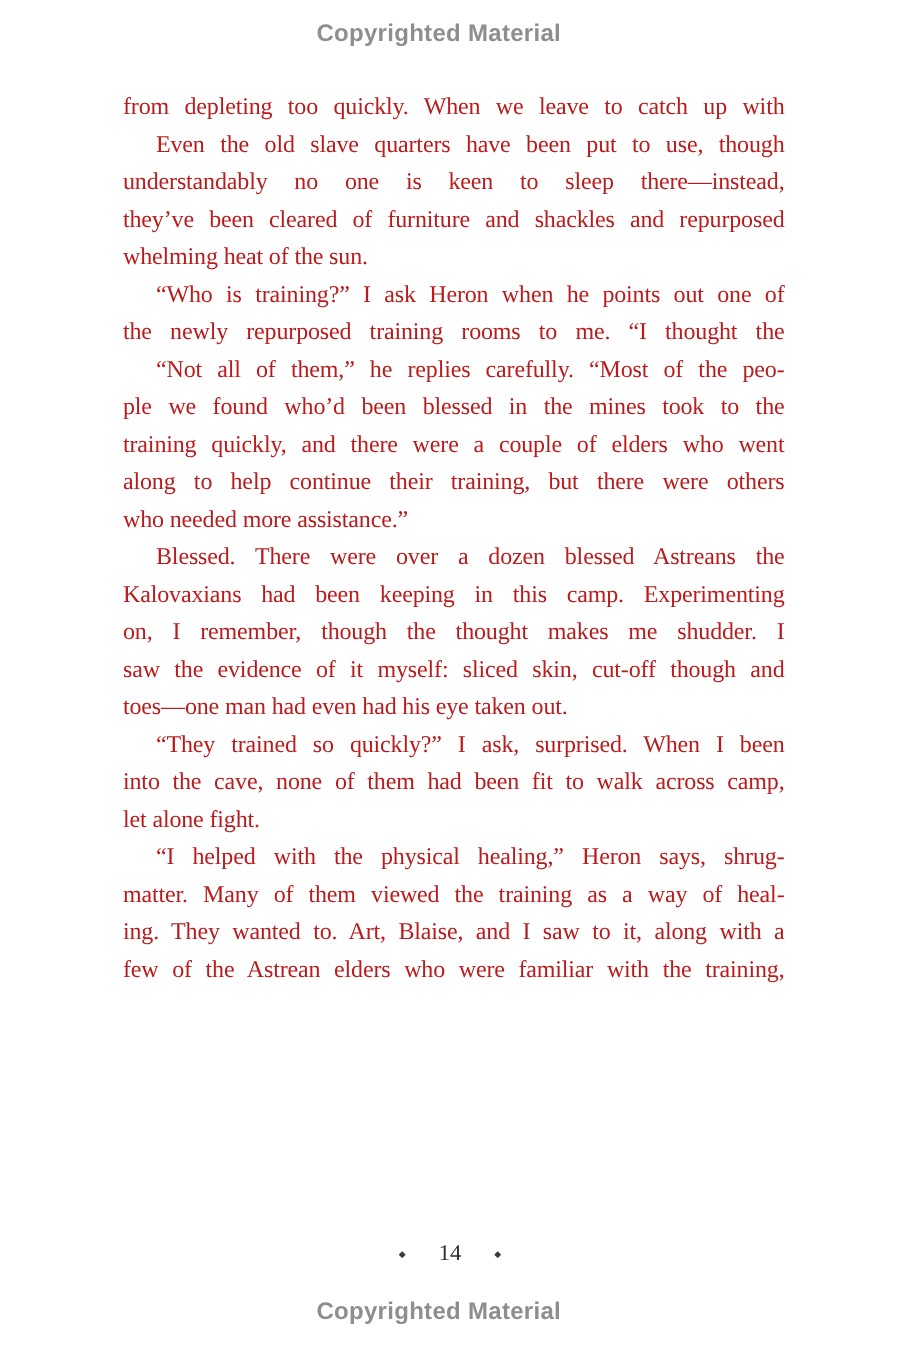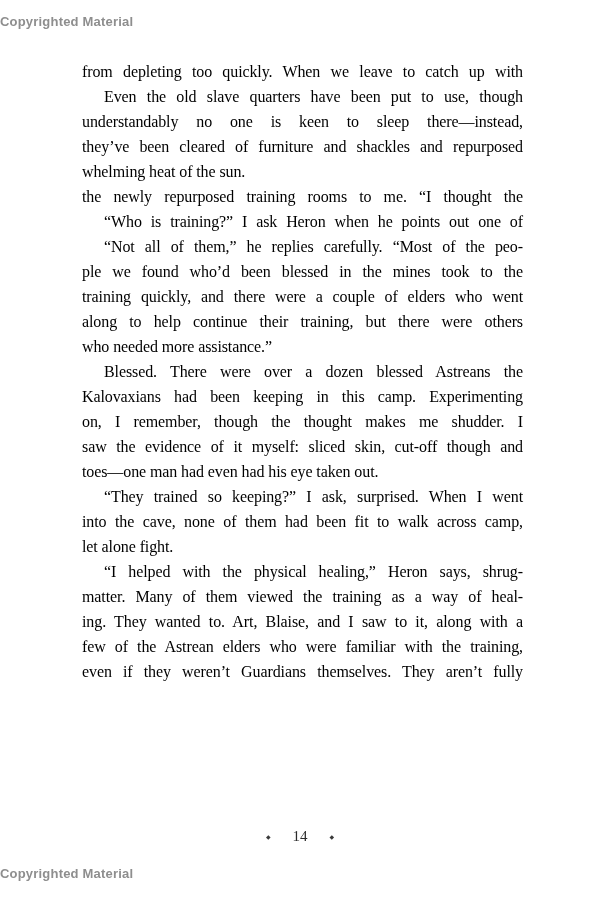--- a/index.html
+++ b/index.html
@@ -6,35 +6,36 @@
   body {
     width: 600px; height: 899px;
     background: #ffffff;
     position: relative;
     overflow: hidden;
     font-family: "Liberation Serif", "DejaVu Serif", serif;
   }
   .copyright {
     position: absolute;
     left: 0; width: 585px;
+    text-align: center;
     font-family: "Liberation Sans", "DejaVu Sans", sans-serif;
     font-weight: bold;
-    font-size: 13px;
+    font-size: 16px;
     color: #8e8e8e;
     letter-spacing: 0.2px;
   }
   .copyright.top { top: 14px; }
   .copyright.bottom { top: 866px; }
   .page-text {
     position: absolute;
     top: 59px; left: 82px;
     width: 441px;
     font-size: 16px;
     line-height: 25px;
-    color: #000000;
+    color: #b91c1c;
     letter-spacing: -0.1px;
   }
   .ln {
     text-align: justify;
     text-align-last: justify;
     height: 25px;
     white-space: normal;
   }
   .ln.end { text-align-last: left; }
   .ln.ind { text-indent: 22px; }
@@ -61,40 +62,39 @@
 <body>
 
 <div class="copyright top">Copyrighted Material</div>
 
 <div class="page-text">
   <div class="ln">from depleting too quickly. When we leave to catch up with</div>
   <div class="ln ind">Even the old slave quarters have been put to use, though</div>
   <div class="ln">understandably no one is keen to sleep there—instead,</div>
   <div class="ln">they’ve been cleared of furniture and shackles and repurposed</div>
   <div class="ln end">whelming heat of the sun.</div>
+  <div class="ln ind">“Who is training?” I ask Heron when he points out one of</div>
   <div class="ln">the newly repurposed training rooms to me. “I thought the</div>
-  <div class="ln ind">“Who is training?” I ask Heron when he points out one of</div>
   <div class="ln ind">“Not all of them,” he replies carefully. “Most of the peo-</div>
   <div class="ln">ple we found who’d been blessed in the mines took to the</div>
   <div class="ln">training quickly, and there were a couple of elders who went</div>
   <div class="ln">along to help continue their training, but there were others</div>
   <div class="ln end">who needed more assistance.”</div>
   <div class="ln ind">Blessed. There were over a dozen blessed Astreans the</div>
   <div class="ln">Kalovaxians had been keeping in this camp. Experimenting</div>
   <div class="ln">on, I remember, though the thought makes me shudder. I</div>
   <div class="ln">saw the evidence of it myself: sliced skin, cut-off though and</div>
   <div class="ln end">toes—one man had even had his eye taken out.</div>
-  <div class="ln ind">“They trained so keeping?” I ask, surprised. When I went</div>
+  <div class="ln ind">“They trained so quickly?” I ask, surprised. When I been</div>
   <div class="ln">into the cave, none of them had been fit to walk across camp,</div>
   <div class="ln end">let alone fight.</div>
   <div class="ln ind">“I helped with the physical healing,” Heron says, shrug-</div>
   <div class="ln">matter. Many of them viewed  the training as a way of heal-</div>
   <div class="ln">ing. They wanted to. Art, Blaise, and I saw to it, along with a</div>
   <div class="ln">few of the Astrean elders who were familiar with the training,</div>
-  <div class="ln">even if they weren’t Guardians themselves. They aren’t fully</div>
 </div>
 
 <div class="folio">
   <span class="orn">◆</span>
   <span class="num">14</span>
   <span class="orn">◆</span>
 </div>
 
 <div class="copyright bottom">Copyrighted Material</div>
 

